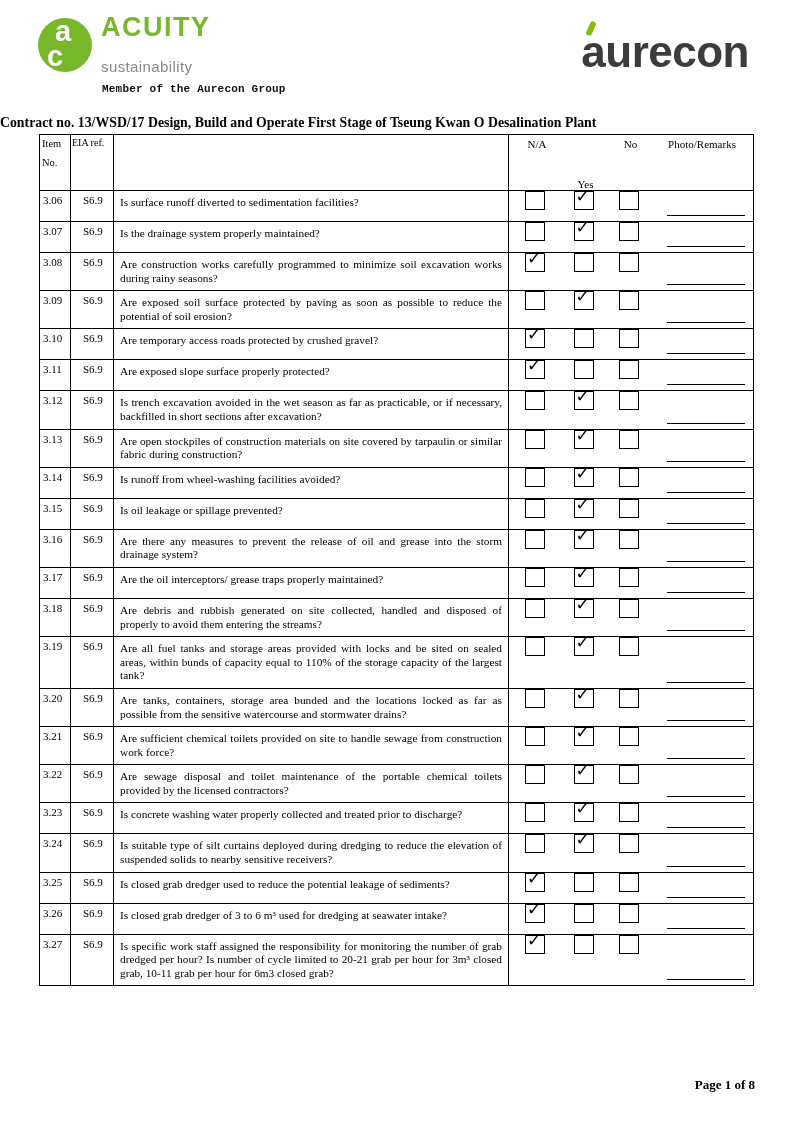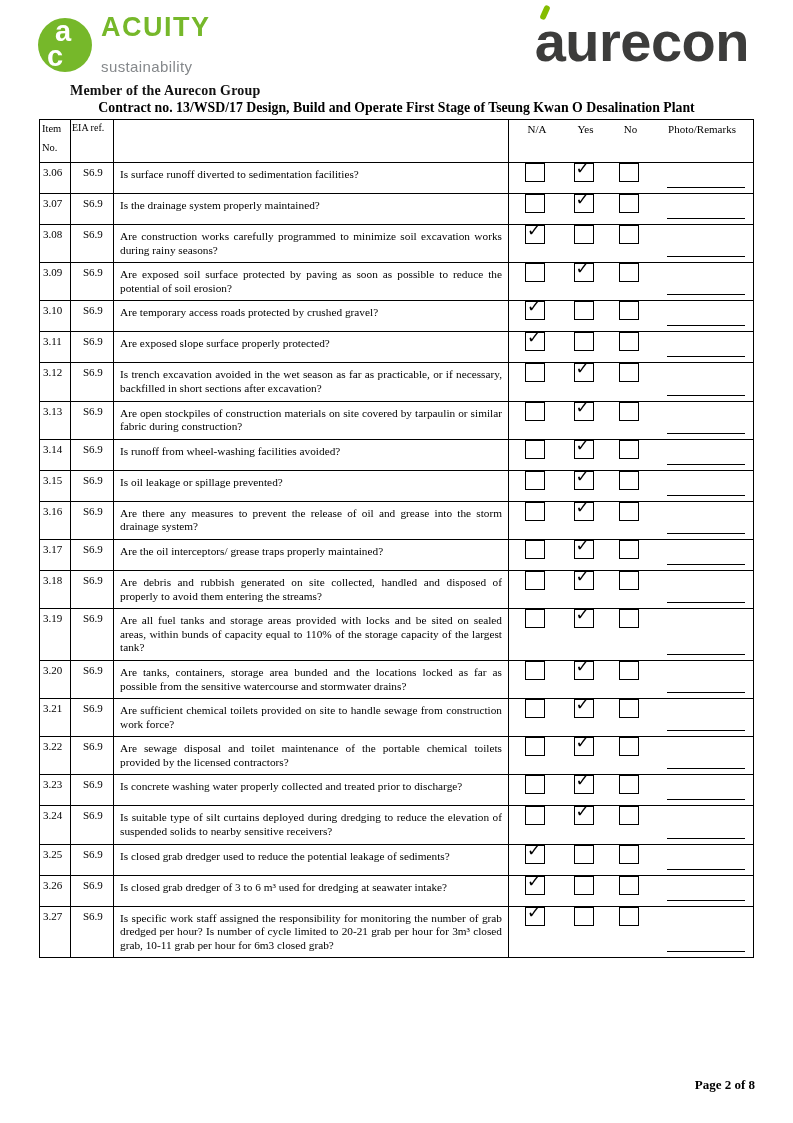--- a/index.html
+++ b/index.html
@@ -15,39 +15,39 @@
   
   .header{display:flex;justify-content:space-between;align-items:flex-start;padding:14px 44px 0 38px;height:98px;}
   .acuity-block{display:flex;flex-direction:column;}
   .acuity-top{display:flex;align-items:center;gap:9px;}
   .acuity-circle{width:54px;height:54px;border-radius:50%;background:var(--acuity-green);position:relative;flex:0 0 54px;}
   .mono-a{position:absolute;top:-1px;left:17px;color:#fff;font-family:"Liberation Sans",sans-serif;font-weight:bold;font-size:29px;line-height:1;}
   .mono-c{position:absolute;bottom:1px;left:9px;color:#fff;font-family:"Liberation Sans",sans-serif;font-weight:bold;font-size:29px;line-height:1;}
   .acuity-text{display:flex;flex-direction:column;}
   .acuity-name{font-family:"Liberation Sans",sans-serif;font-weight:bold;font-size:27px;line-height:1;color:var(--acuity-green);letter-spacing:1.5px;}
   .acuity-sub{font-family:"Liberation Sans",sans-serif;font-size:15px;line-height:1.1;color:#85888b;letter-spacing:.4px;margin-top:18px;}
-  .acuity-member{font-family:Liberation Serif, serif;font-size:14px;font-weight:bold;color:#111;margin-top:7px;margin-left:32px;letter-spacing:.2px;}
-  .aurecon-logo{position:relative;margin-top:0;font-family:"Liberation Sans",sans-serif;font-weight:bold;font-size:56px;line-height:1;color:var(--aurecon-dark);letter-spacing:-.5px;}
+  .acuity-member{font-family:Liberation Mono, monospace;font-size:11px;font-weight:bold;color:#111;margin-top:7px;margin-left:64px;letter-spacing:.2px;}
+  .aurecon-logo{position:relative;margin-top:16px;font-family:"Liberation Sans",sans-serif;font-weight:bold;font-size:44px;line-height:1;color:var(--aurecon-dark);letter-spacing:-.5px;}
   .aurecon-accent{position:absolute;left:7px;top:-9px;width:6px;height:15px;background:var(--aurecon-green);border-radius:3px;transform:rotate(24deg);}
 
   
-  .doc-title{text-align:center;font-weight:bold;font-size:13.8px;line-height:17px;margin-top:1px;}
+  .doc-title{font-weight:bold;font-size:13.8px;line-height:17px;margin-top:16px;}
 
   
   table.checklist{border-collapse:collapse;width:714px;margin:3px auto 0;table-layout:fixed;}
   .checklist th,.checklist td{border:1px solid #000;vertical-align:top;}
   .th-item{font-weight:normal;font-size:10.5px;text-align:left;padding:2px 2px 0;height:43px;}
   .th-item div{line-height:13px;}
   .th-item .second{margin-top:6px;}
   .th-eia{font-weight:normal;font-size:10px;text-align:left;padding:2px 1px 0;}
   .th-question{}
   .th-answers{font-weight:normal;padding:3px 2px 0;}
   .answer-head{display:flex;font-size:11px;}
   .slot-na{width:52px;text-align:center;}
-  .slot-yes{width:45px;text-align:center;}
+  .slot-yes{width:45px;text-align:center;margin-top:40px;}
   .slot-no{width:45px;text-align:center;}
   .slot-photo{flex:1;text-align:center;}
 
   .col-item{font-size:11px;padding:3px 2px 0 3px;}
   .col-eia{font-size:11px;padding:3px 2px 0 12px;}
   .col-question{vertical-align:middle;height:31px;}
   .q{font-size:11.3px;line-height:13.6px;padding:5px 6px;text-align:justify;}
   .col-answers{vertical-align:middle;position:relative;height:31px;}
   .cb-row{display:flex;align-items:center;}
   .cb-slot{display:flex;justify-content:center;align-items:center;}
@@ -615,15 +615,15 @@
               <div class="cb-slot s-no">
                 <div class="checkbox"></div>
               </div>
             </div>
             <div class="remarks-line"></div>
           </td>
         </tr>
       </tbody>
   </table>
 
-  <div class="page-footer">Page 2 of 8</div>
+  <div class="page-footer">Page 1 of 8</div>
 
 </div>
 
 </body></html>

